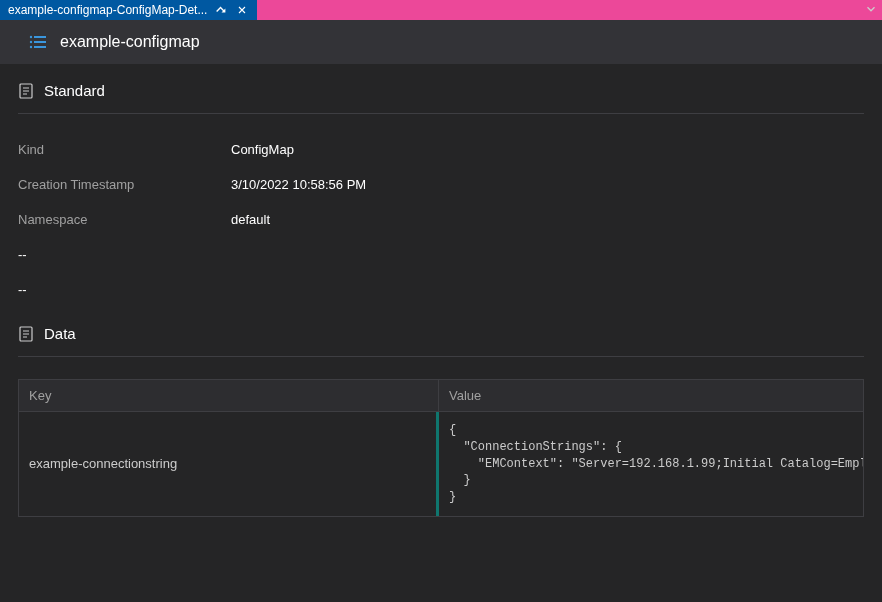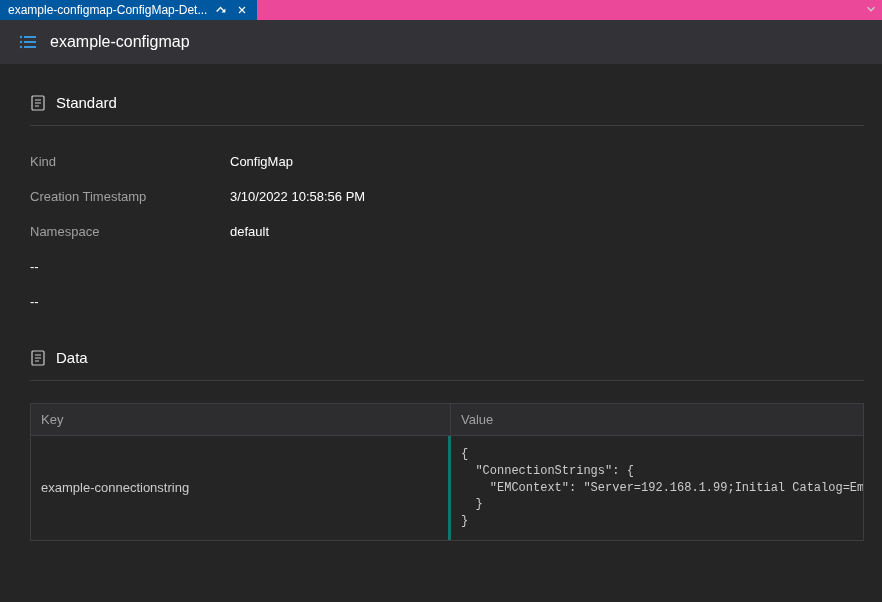--- a/index.html
+++ b/index.html
@@ -61,40 +61,39 @@
       color: #cccccc;
     }
     .content {
       padding: 0;
       background: #252526;
       height: calc(100% - 20px);
       overflow-y: auto;
     }
     .header-bar {
       background: #333337;
-      padding: 12px 18px;
+      padding: 12px 28px;
       display: flex;
       align-items: center;
       gap: 12px;
     }
     .header-icon {
       width: 20px;
       height: 20px;
       display: flex;
       align-items: center;
       justify-content: center;
     }
     .header-title {
       font-size: 16px;
       color: #ffffff;
       font-weight: 400;
     }
     .section {
-      padding: 30px 18px 0 18px;
-      margin-left: 12px;
+      padding: 18px 18px 0 18px;
     }
     .section-header {
       display: flex;
       align-items: center;
       gap: 10px;
       padding-bottom: 14px;
       border-bottom: 1px solid #3e3e42;
     }
     .section-icon {
       width: 16px;
@@ -107,20 +106,21 @@
       font-size: 15px;
       color: #ffffff;
       font-weight: 400;
     }
     .fields {
       padding-top: 18px;
     }
     .field-row {
       display: flex;
       padding: 10px 0;
+      gap: 13px;
     }
     .field-label {
       width: 200px;
       color: #a0a0a0;
       font-size: 13px;
     }
     .field-value {
       color: #ffffff;
       font-size: 13px;
     }

